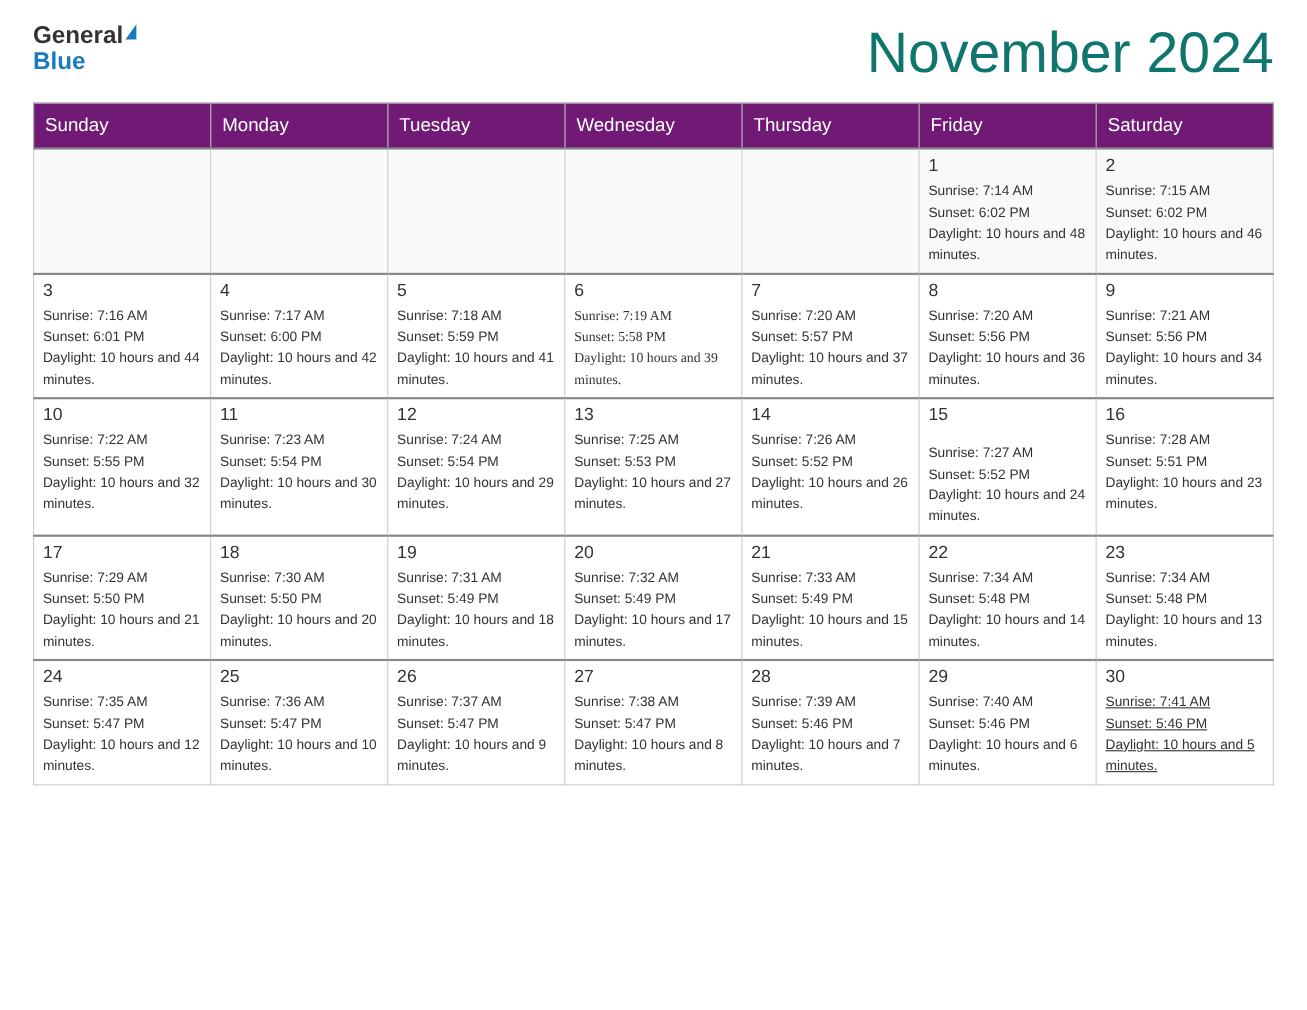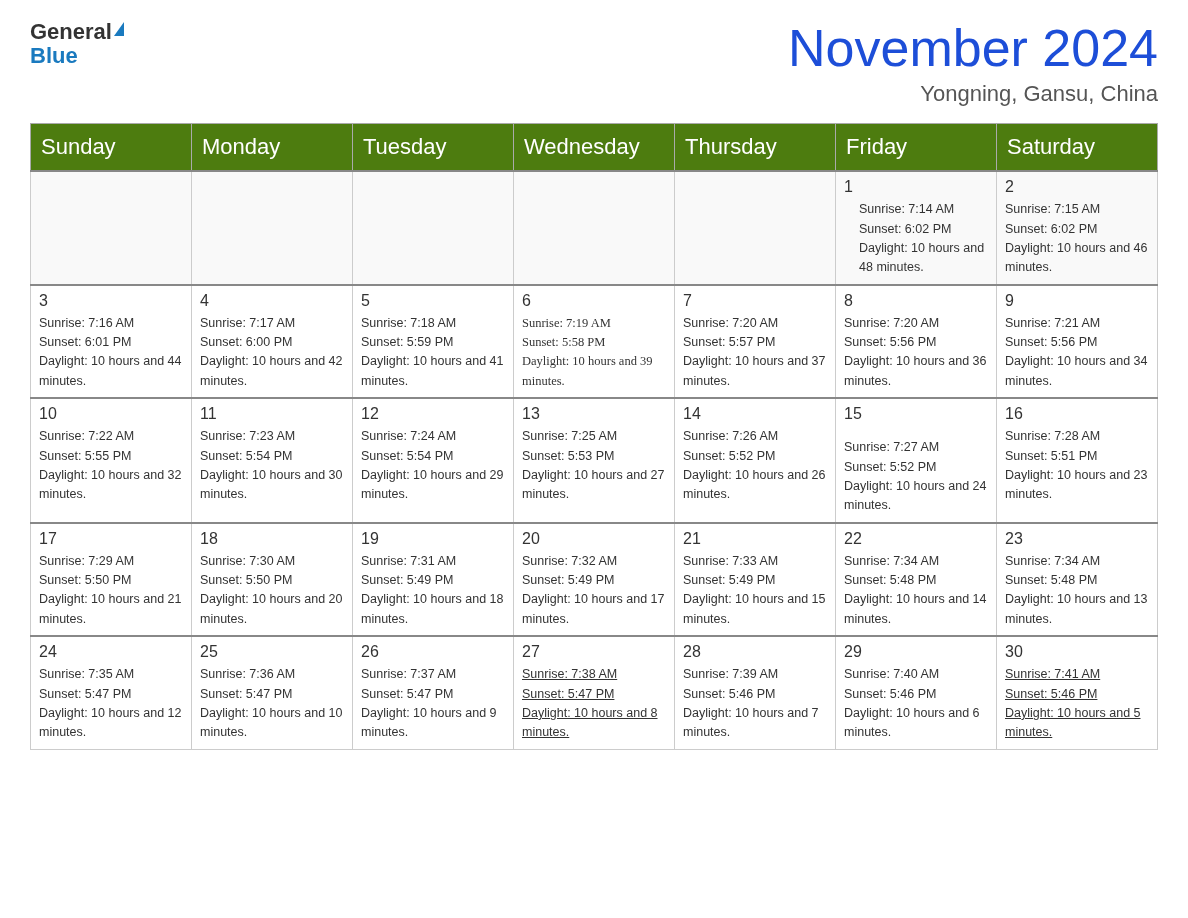--- a/index.html
+++ b/index.html
@@ -42,37 +42,37 @@
       vertical-align: middle;
       position: relative;
       top: -4px;
     }
     .title-area {
       text-align: right;
     }
     .month-title {
       font-size: 52px;
       font-weight: normal;
-      color: #1d4ed8;
+      color: #0f766e;
       line-height: 1.1;
     }
     .location-title {
       font-size: 22px;
       color: #555;
       margin-top: 4px;
     }
     .calendar-table {
       width: 100%;
       border-collapse: collapse;
       border: 1px solid #aaa;
     }
     .calendar-table th {
-      background-color: #4d7c0f;
+      background-color: #701a75;
       color: #fff;
-      font-size: 22px;
+      font-size: 17px;
       font-weight: normal;
       padding: 10px 10px;
       text-align: left;
       border: 1px solid #aaa;
     }
     .calendar-table td {
       vertical-align: top;
       width: calc(100% / 7);
       border: 1px solid #ccc;
       padding: 6px 8px;
@@ -105,21 +105,20 @@
 
 <div class="header-area">
   <div class="logo-area">
     <div class="logo-text">
       <span>General</span><span class="logo-triangle"></span><br>
       <span class="blue">Blue</span>
     </div>
   </div>
   <div class="title-area">
     <div class="month-title">November 2024</div>
-    <div class="location-title">Yongning, Gansu, China</div>
   </div>
 </div>
 
 <table class="calendar-table">
   <thead>
     <tr>
       <th>Sunday</th>
       <th>Monday</th>
       <th>Tuesday</th>
       <th>Wednesday</th>
@@ -130,21 +129,21 @@
   </thead>
   <tbody id="calendar-body">
   <tr class="week-row">
         <td class="empty-cell"></td>
         <td class="empty-cell"></td>
         <td class="empty-cell"></td>
         <td class="empty-cell"></td>
         <td class="empty-cell"></td>
         <td>
           <div class="day-num">1</div>
-          <div class="day-info" style="white-space: pre-line; margin-left: 15px;">Sunrise: 7:14 AM
+          <div class="day-info" style="white-space: pre-line;">Sunrise: 7:14 AM
 Sunset: 6:02 PM
 Daylight: 10 hours and 48 minutes.</div>
         </td>
         <td>
           <div class="day-num">2</div>
           <div class="day-info" style="white-space: pre-line;">Sunrise: 7:15 AM
 Sunset: 6:02 PM
 Daylight: 10 hours and 46 minutes.</div>
         </td>
       </tr>
@@ -294,21 +293,21 @@
 Daylight: 10 hours and 10 minutes.</div>
         </td>
         <td>
           <div class="day-num">26</div>
           <div class="day-info" style="white-space: pre-line;">Sunrise: 7:37 AM
 Sunset: 5:47 PM
 Daylight: 10 hours and 9 minutes.</div>
         </td>
         <td>
           <div class="day-num">27</div>
-          <div class="day-info" style="white-space: pre-line; text-decoration: underline;">Sunrise: 7:38 AM
+          <div class="day-info" style="white-space: pre-line;">Sunrise: 7:38 AM
 Sunset: 5:47 PM
 Daylight: 10 hours and 8 minutes.</div>
         </td>
         <td>
           <div class="day-num">28</div>
           <div class="day-info" style="white-space: pre-line;">Sunrise: 7:39 AM
 Sunset: 5:46 PM
 Daylight: 10 hours and 7 minutes.</div>
         </td>
         <td>

